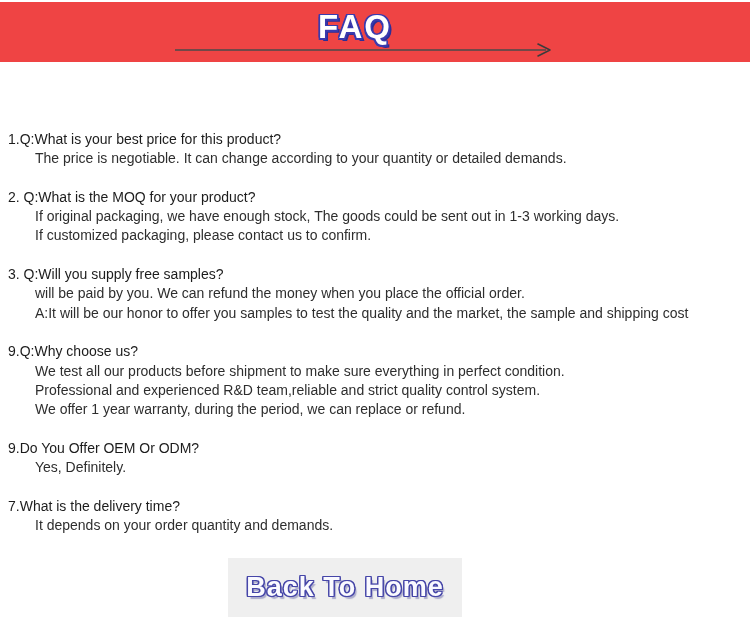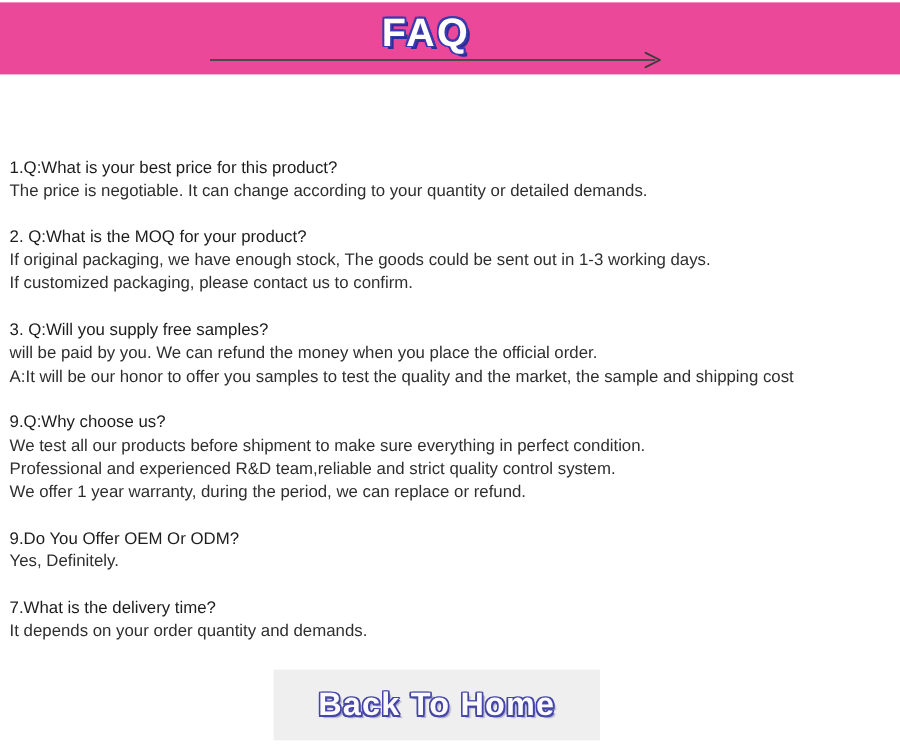--- a/index.html
+++ b/index.html
@@ -10,21 +10,21 @@
     height: 628px;
     background: #ffffff;
     overflow: hidden;
     font-family: "Liberation Sans", sans-serif;
   }
   
   .header-band {
     position: absolute;
     left: 0; top: 2px;
     width: 750px; height: 60px;
-    background: #ec4899;
+    background: #ef4444;
   }
   .faq-title {
     position: absolute;
     left: 0; top: 6px;
     width: 710px;
     text-align: center;
     font-size: 33px;
     font-weight: bold;
     letter-spacing: 2px;
     color: #ffffff;
@@ -50,26 +50,26 @@
     width: 738px;
     color: #2a2a2a;
     font-size: 14px;
     line-height: 19.3px;
   }
   .section { margin-bottom: 19.3px; }
   .question {
     font-weight: normal;
     color: #1c1c1c;
   }
-  .answer-line { color: #2e2e2e; }
+  .answer-line { color: #2e2e2e; margin-left: 27px; }
   
   .back-home-button {
     position: absolute;
     left: 228px; top: 558px;
-    width: 272px; height: 59px;
+    width: 234px; height: 59px;
     background: #efefef;
     border: none;
     display: flex;
     align-items: center;
     justify-content: center;
     cursor: pointer;
   }
   .back-home-label {
     font-size: 27px;
     font-weight: bold;

